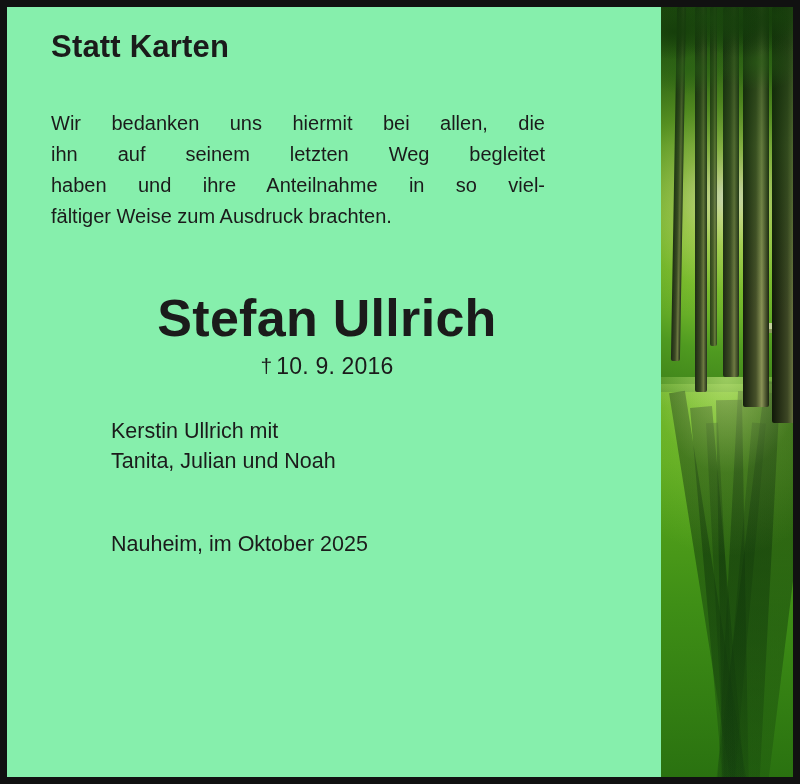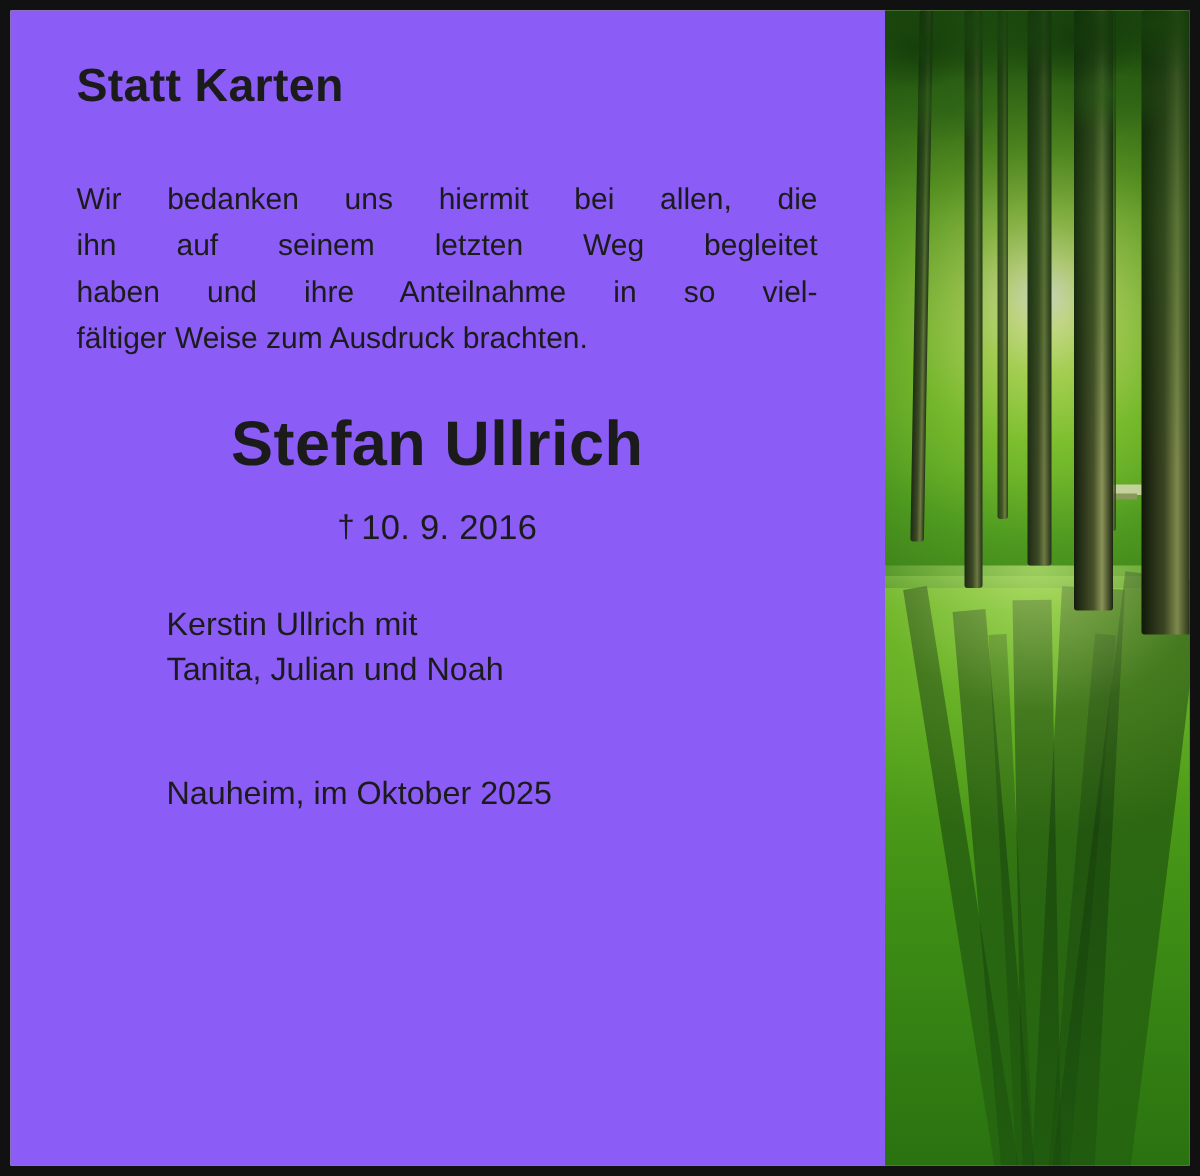--- a/index.html
+++ b/index.html
@@ -17,24 +17,24 @@
     position: relative;
     box-sizing: border-box;
     width: 800px;
     height: 784px;
     background: #ffffff;
     border: 7px solid #111111;
     display: flex;
   }
   .text-col {
     box-sizing: border-box;
-    width: 583px;
+    width: 654px;
     height: 100%;
-    padding: 33px 44px 0 44px;
-    background: #8b5cf6;
+    padding: 23px 44px 0 44px;
+    background: #86efac;
     position: relative;
   }
   .image-col {
     flex: 1 1 auto;
     height: 100%;
     position: relative;
     overflow: hidden;
     background: #2f6b18;
   }
 
@@ -57,32 +57,32 @@
     width: 494px;
   }
   .intro span { display: block; }
   .intro span.just {
     text-align: justify;
     text-align-last: justify;
   }
 
   .name {
     text-align: center;
-    font-size: 42px;
+    font-size: 52px;
     font-weight: bold;
     color: #1b1b1b;
-    margin: 30px 0 0 0;
+    margin: 56px 0 0 0;
     letter-spacing: 0.3px;
     padding-right: 14px;
   }
   .date {
     text-align: center;
     font-size: 23px;
     color: #1b1b1b;
-    margin: 18px 0 0 0;
+    margin: 5px 0 0 0;
     padding-right: 14px;
     letter-spacing: 0.2px;
   }
   .cross {
     font-size: 21px;
     margin-right: 4px;
     position: relative;
     top: -1px;
   }
 

